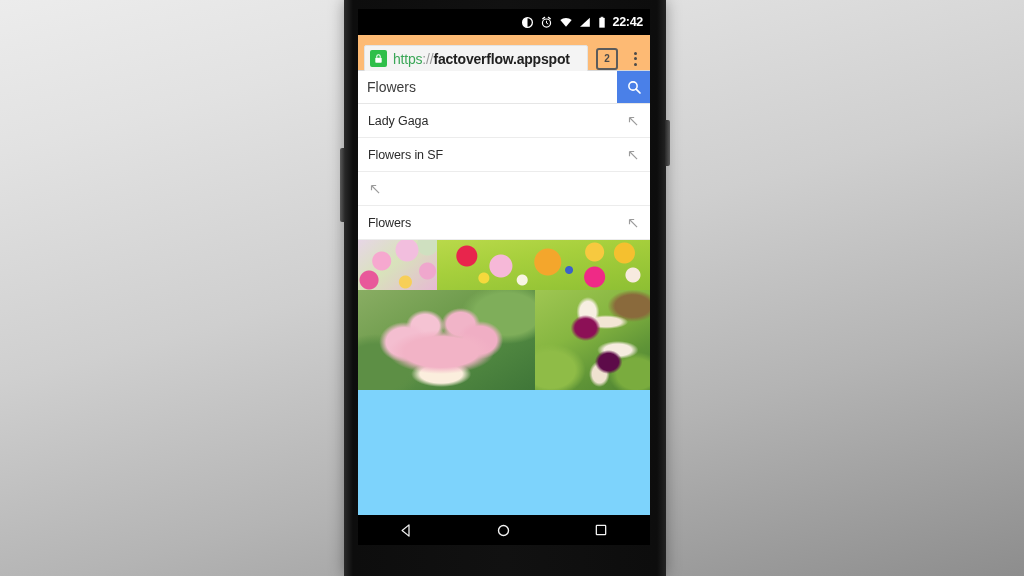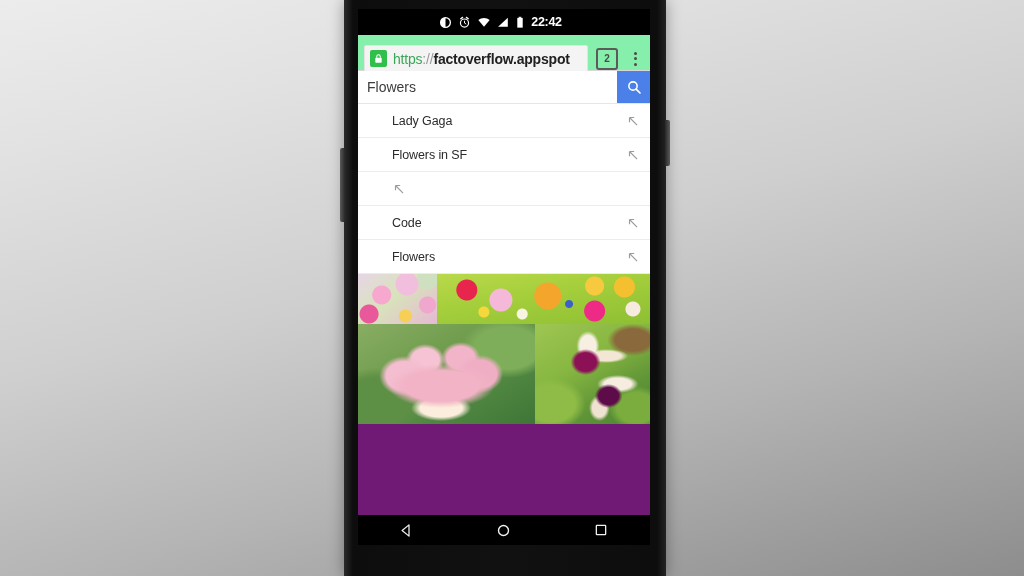--- a/index.html
+++ b/index.html
@@ -59,37 +59,37 @@
     background: #ffffff;
     overflow: hidden;
   }
 
   
   #status-bar {
     height: 26px;
     background: #000;
     display: flex;
     align-items: center;
-    justify-content: center;
+    justify-content: flex-end;
     padding-right: 7px;
     gap: 6px;
   }
   .sb-icon { display: block; }
   #status-time {
     color: #fff;
     font-size: 12.5px;
     font-weight: bold;
     letter-spacing: -0.3px;
     margin-left: 1px;
   }
 
   
   #chrome-toolbar {
     height: 36px;
-    background: #86efac;
+    background: #fdba74;
     display: flex;
     align-items: center;
     padding: 12px 4px 0 6px;
     box-sizing: border-box;
     border-bottom: 1px solid #d8d8d8;
   }
   #omnibox {
     flex: 1;
     height: 26px;
     display: flex;
@@ -152,21 +152,21 @@
     height: 3px;
     background: #4a4a4a;
     border-radius: 50%;
     display: block;
   }
 
   
   #page {
     position: relative;
     height: calc(100% - 26px - 36px - 30px);
-    background: #701a75;
+    background: #7dd3fc;
   }
   #search-row {
     display: flex;
     height: 32px;
     border-bottom: 1px solid #e6e6e6;
   }
   #search-input {
     flex: 1;
     border: 0;
     outline: 0;
@@ -194,21 +194,20 @@
     padding: 0;
     background: #fff;
   }
   .suggestion {
     height: 33px;
     display: flex;
     align-items: center;
     border-bottom: 1px solid #ececec;
     background: #fff;
     cursor: pointer;
-    padding-left: 24px;
   }
   .suggestion-label {
     flex: 1;
     font-size: 12.5px;
     color: #2b2b2b;
     padding-left: 10px;
     letter-spacing: -0.1px;
     white-space: nowrap;
     overflow: hidden;
   }
@@ -392,28 +391,20 @@
           </span>
         </li>
         <li class="suggestion">
           <span class="suggestion-arrow">
             <svg width="14" height="14" viewBox="0 0 24 24">
               <path d="M19 19 L6 6 M6 6 L6 14 M6 6 L14 6" fill="none" stroke="#9b9b9b" stroke-width="2"></path>
             </svg>
           </span>
         </li>
         <li class="suggestion">
-          <span class="suggestion-label">Code</span>
-          <span class="suggestion-arrow">
-            <svg width="14" height="14" viewBox="0 0 24 24">
-              <path d="M19 19 L6 6 M6 6 L6 14 M6 6 L14 6" fill="none" stroke="#9b9b9b" stroke-width="2"></path>
-            </svg>
-          </span>
-        </li>
-        <li class="suggestion">
           <span class="suggestion-label">Flowers</span>
           <span class="suggestion-arrow">
             <svg width="14" height="14" viewBox="0 0 24 24">
               <path d="M19 19 L6 6 M6 6 L6 14 M6 6 L14 6" fill="none" stroke="#9b9b9b" stroke-width="2"></path>
             </svg>
           </span>
         </li>
       </ul>
 
       <div id="results-grid">

